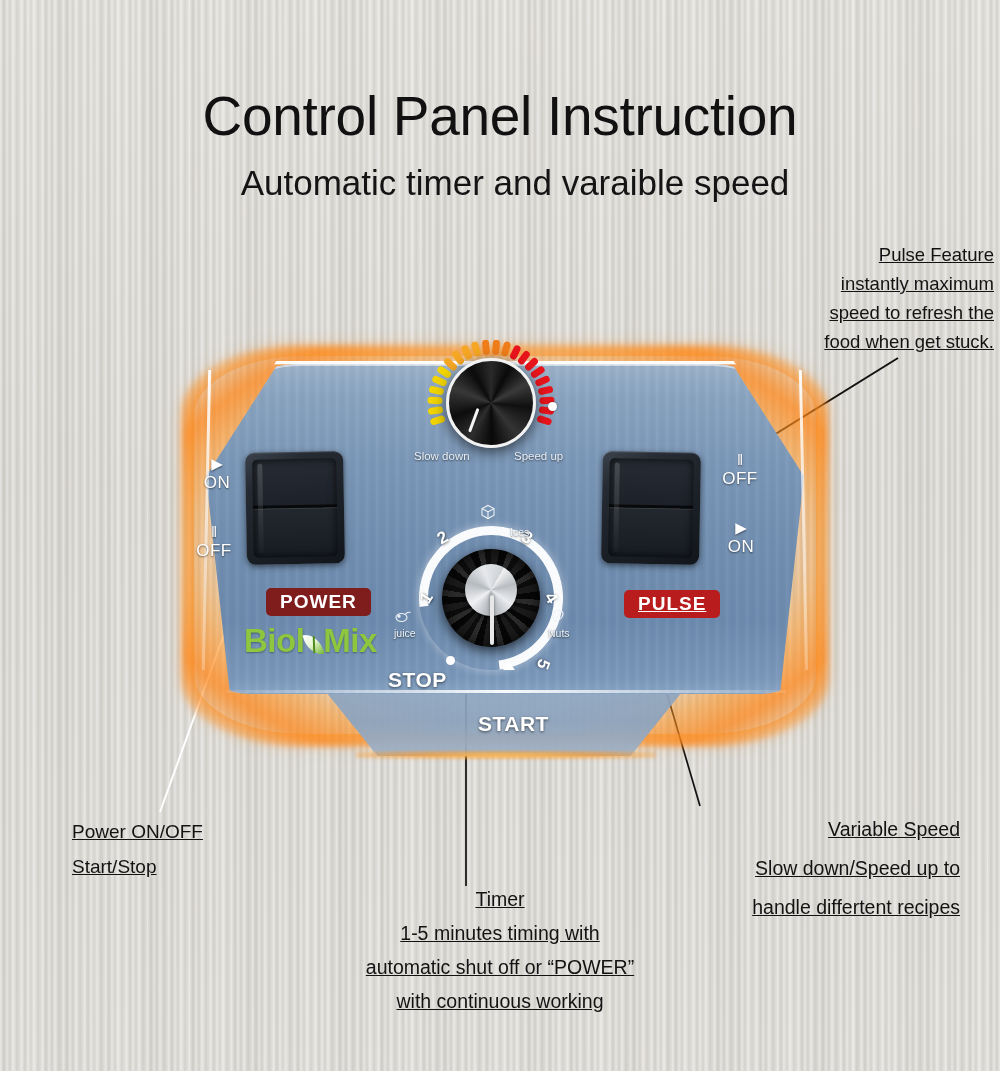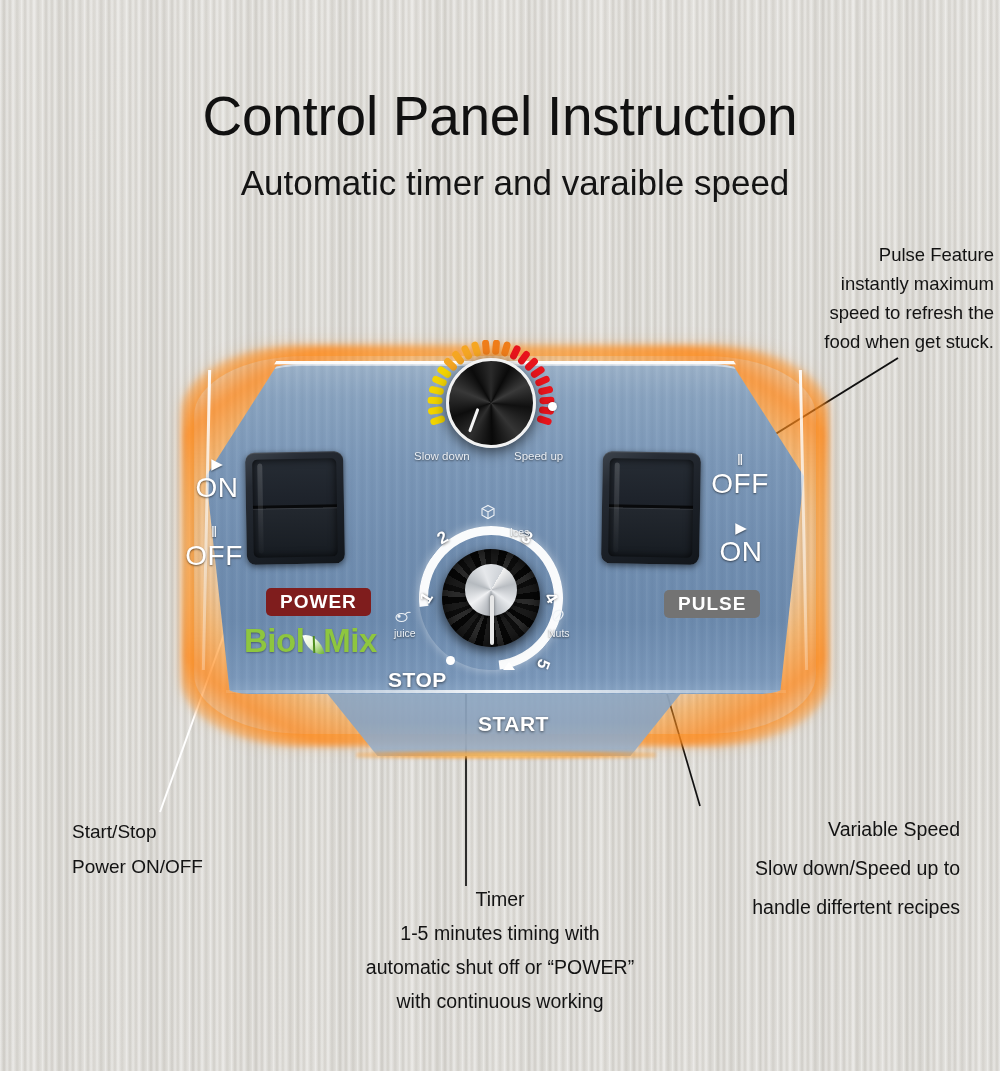--- a/index.html
+++ b/index.html
@@ -51,21 +51,21 @@
     position: absolute;
     top: 163px; left: 0; width: 1000px;
     text-align: center;
     font-size: 35px;
     font-weight: 400;
     color: #141414;
     margin-left: 15px;
   }
 
   
-  .callout { position: absolute; color: #131313; }
+  .callout { position: absolute; color: #131313; text-decoration: underline; }
   .callout .line { display: block; }
 
   #callout-pulse {
     top: 240px; right: 6px;
     width: 218px;
     text-align: right;
     font-size: 18.5px;
     line-height: 29px;
   }
   #callout-startstop {
@@ -219,40 +219,40 @@
     color: #fff;
     text-align: center;
     text-shadow: 0 1px 2px rgba(0,0,0,0.55);
     line-height: 1;
   }
   .sw-label .glyph {
     display: block;
     font-size: 15px;
     margin-bottom: 3px;
   }
-  .sw-label .txt { display:block; font-size: 28px; letter-spacing: 0.5px; }
+  .sw-label .txt { display:block; font-size: 17px; letter-spacing: 0.5px; }
 
   #lbl-left-on   { left: 28px;  top: 126px; width: 58px; }
   #lbl-left-off  { left: 22px;  top: 194px; width: 64px; }
   #lbl-right-off { left: 548px; top: 122px; width: 64px; }
   #lbl-right-on  { left: 552px; top: 190px; width: 58px; }
 
   
   .badge {
     position: absolute;
     color: #fff;
     font-size: 19px;
     font-weight: 700;
     letter-spacing: 1px;
     padding: 4px 14px 5px;
     border-radius: 5px;
     line-height: 1;
   }
   #badge-power { left: 106px; top: 258px; background: #7f1d1d; }
-  #badge-pulse { left: 504px; top: 260px; background: #737373; }
+  #badge-pulse { left: 464px; top: 260px; background: #b91c1c; text-decoration: underline; }
 
   
   #logo {
     position: absolute;
     left: 84px; top: 294px;
     font-size: 33px;
     font-weight: 700;
     letter-spacing: -0.5px;
     color: #8ec63f;
     text-shadow: 0 1px 2px rgba(0,0,0,0.35);
@@ -368,22 +368,22 @@
 <h2 id="subtitle">Automatic timer and varaible speed</h2>
 
 <div class="callout" id="callout-pulse">
   <span class="line">Pulse Feature</span>
   <span class="line">instantly maximum</span>
   <span class="line">speed to refresh the</span>
   <span class="line">food when get stuck.</span>
 </div>
 
 <div class="callout" id="callout-startstop">
+  <span class="line">Power ON/OFF</span>
   <span class="line">Start/Stop</span>
-  <span class="line">Power ON/OFF</span>
 </div>
 
 <div class="callout" id="callout-timer">
   <span class="head">Timer</span>
   <span class="line">1-5 minutes timing with</span>
   <span class="line">automatic shut off or “POWER”</span>
   <span class="line">with continuous working</span>
 </div>
 
 <div class="callout" id="callout-speed">

